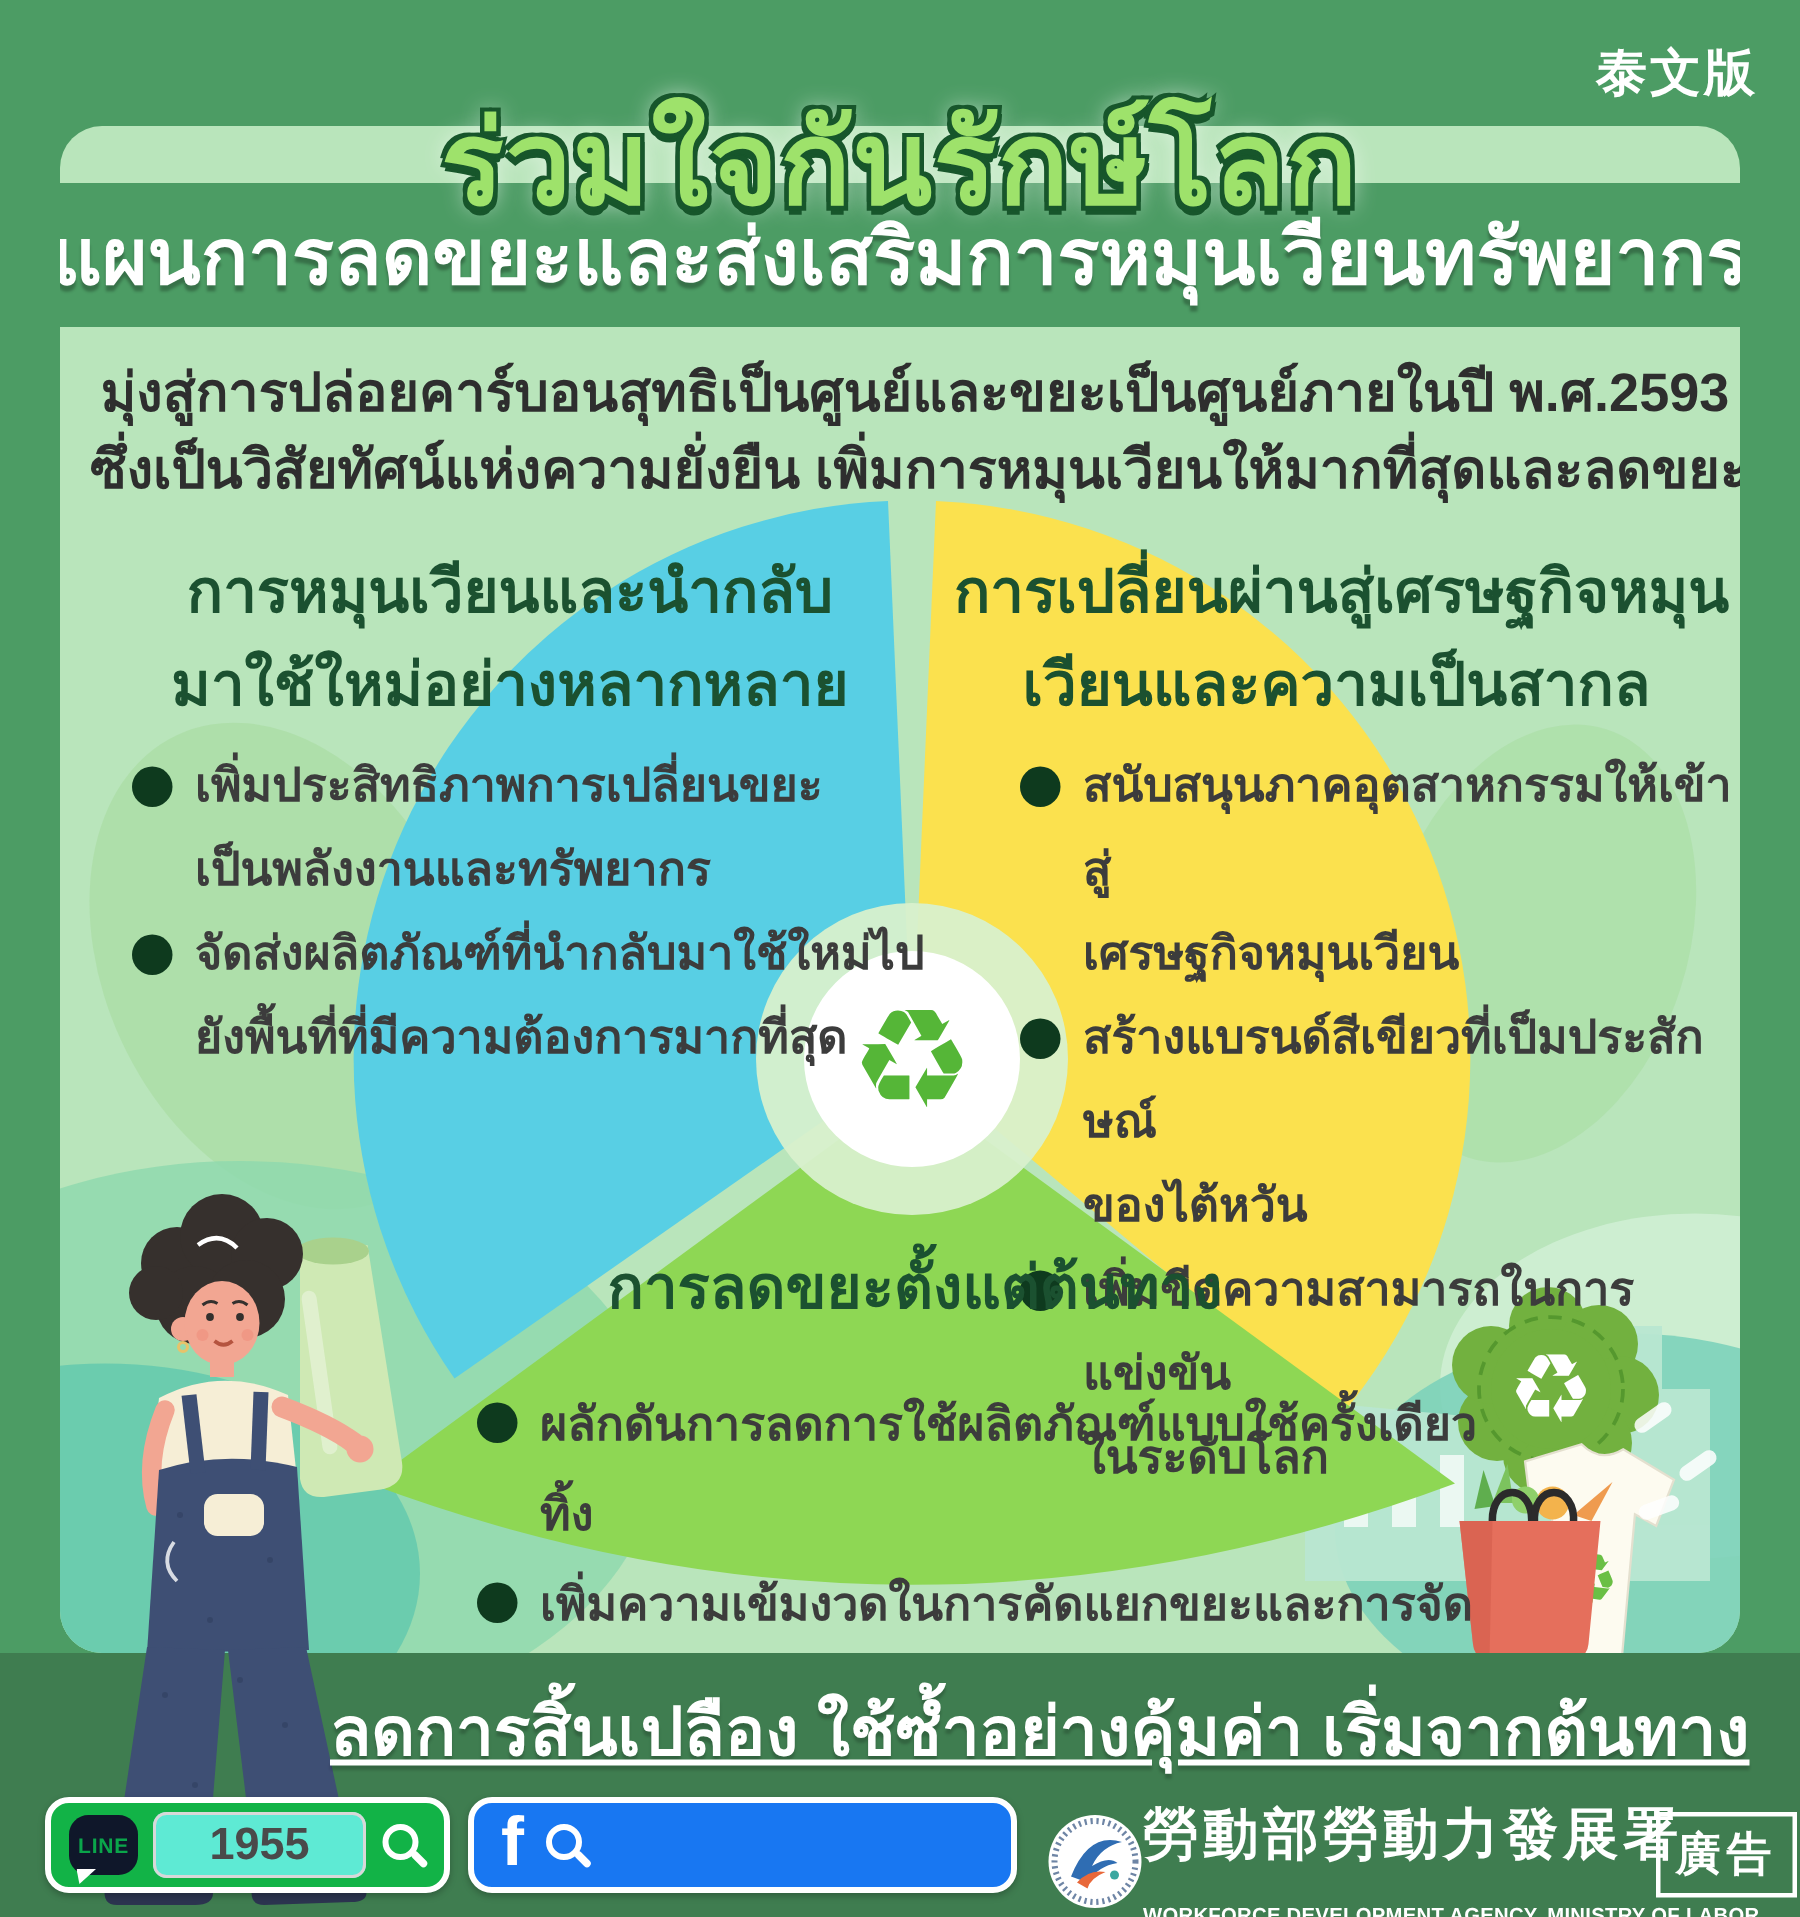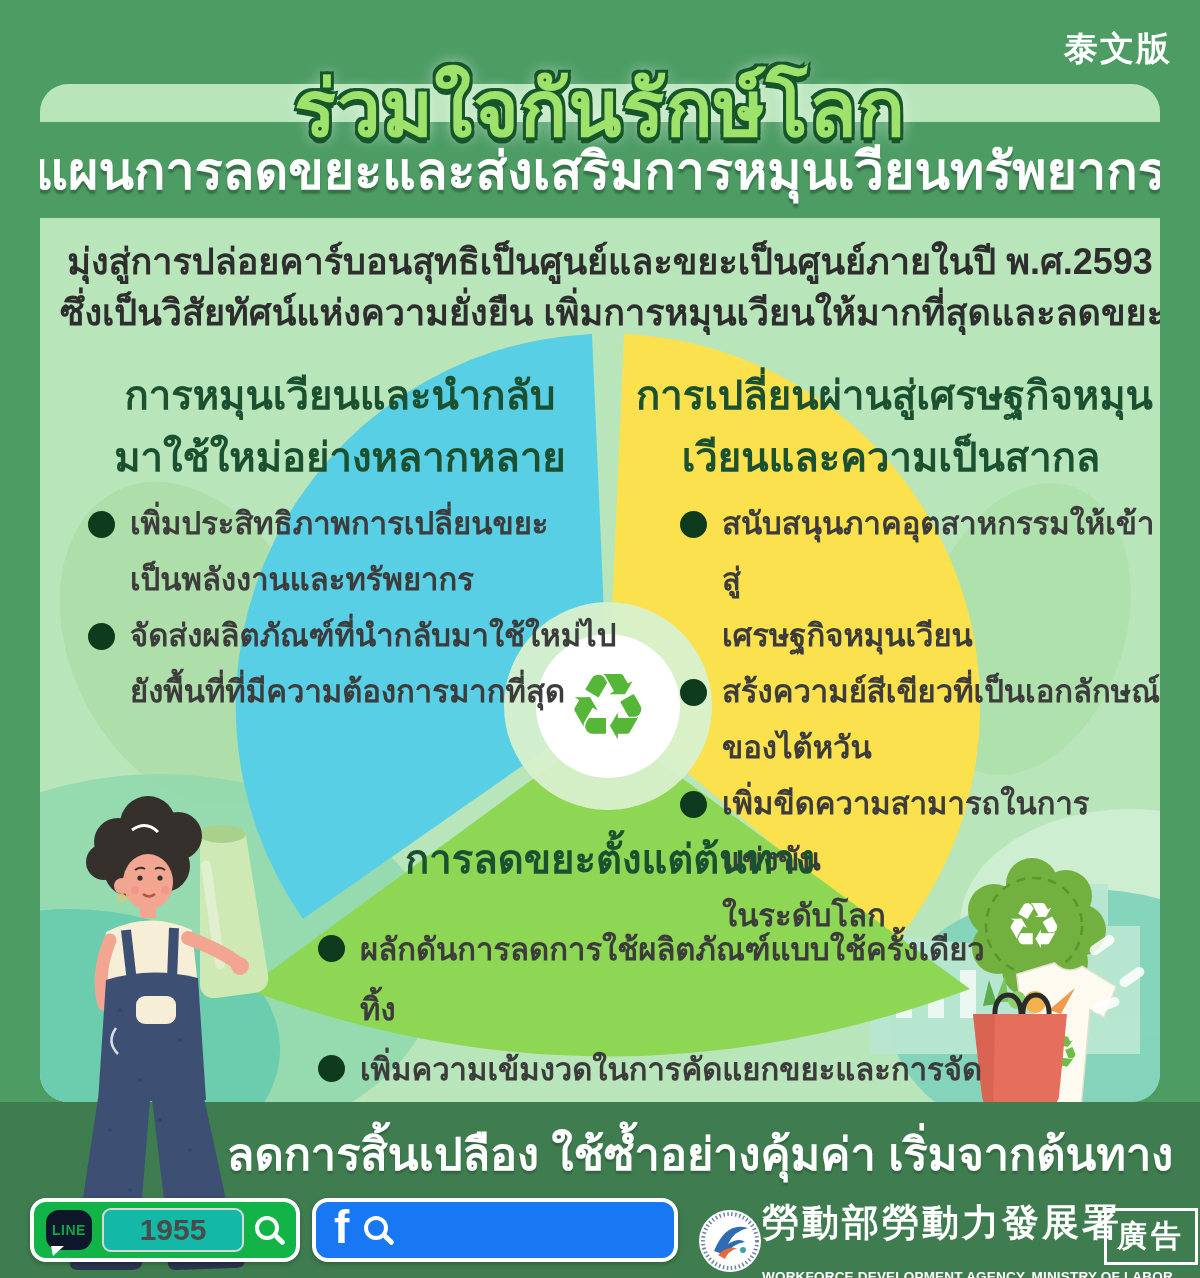--- a/index.html
+++ b/index.html
@@ -69,43 +69,43 @@
     content: ""; position: absolute; left: 0; top: 15px;
     width: 27px; height: 27px; border-radius: 50%; background: #0e3a1e;
   }
   
   .footer-band {
     position: absolute; left: 0; top: 1102px; width: 100%; height: 176px;
     background: #3f7d50; z-index: 1;
   }
   .tagline {
     position: absolute; left: 220px; top: 1118px; width: 960px; z-index: 3;
-    text-align: center; color: #fff; font-size: 45px; font-weight: 700;
-    text-shadow: 0 3px 2px rgba(0,0,0,.2); white-space: nowrap;
+    text-align: left; color: #fff; font-size: 45px; font-weight: 700;
+    text-shadow: 0 3px 2px rgba(0,0,0,.2); white-space: nowrap; text-decoration: underline;
   }
   .hotline-btn {
     position: absolute; top: 1198px; height: 64px; z-index: 5;
     border: 4px solid #fff; border-radius: 16px;
     display: flex; align-items: center; gap: 10px; padding: 0 12px;
     box-shadow: 0 2px 5px rgba(0,0,0,.25);
   }
   .line-btn { left: 30px; width: 270px; background: #12b347; }
   .fb-btn   { left: 312px; width: 366px; background: #1877f2; }
   .line-bubble {
     width: 46px; height: 40px; background: #0f172a; border-radius: 13px;
     position: relative; display: flex; align-items: center; justify-content: center; flex: none;
   }
   .line-bubble::after {
     content: ""; position: absolute; left: 5px; bottom: -6px; width: 13px; height: 10px;
     background: #fff; clip-path: polygon(0 0, 100% 0, 15% 100%);
   }
   .line-bubble span { color: #0aa54a; font-weight: 800; font-size: 14px; letter-spacing: .5px; }
   .fb-f { color:#fff; font-size: 46px; font-weight: 800; line-height: 1; flex: none; padding: 0 4px 6px 6px; }
   .search-field {
-    flex: 1; height: 44px; background: #14b8a6; border-radius: 9px;
+    flex: 1; height: 44px; background: #5eead4; border-radius: 9px;
     display: flex; align-items: center; justify-content: center;
     color: #4a4a4a; font-size: 30px; font-weight: 700;
     box-shadow: inset 0 0 0 2px #d8d8d8;
   }
   .search-icon { width: 30px; height: 30px; position: relative; flex: none; }
   .search-icon::before {
     content:""; position:absolute; left:1px; top:1px; width:16px; height:16px;
     border:4px solid #fff; border-radius:50%;
   }
   .search-icon::after {
@@ -213,21 +213,21 @@
 ยังพื้นที่ที่มีความต้องการมากที่สุด</li>
     </ul>
 
     <div class="sec-title right">
       <div>การเปลี่ยนผ่านสู่เศรษฐกิจหมุน</div>
       <div>เวียนและความเป็นสากล</div>
     </div>
     <ul class="bullets right">
       <li class="bullet">สนับสนุนภาคอุตสาหกรรมให้เข้าสู่
 เศรษฐกิจหมุนเวียน</li>
-      <li class="bullet">สร้งความย์สีเขียวที่เป็นเอกลักษณ์
+      <li class="bullet">สร้างแบรนด์สีเขียวที่เป็มประสักษณ์
 ของไต้หวัน</li>
       <li class="bullet">เพิ่มขีดความสามารถในการแข่งขัน
 ในระดับโลก</li>
     </ul>
 
     <div class="sec-title bottom">
       <div>การลดขยะตั้งแต่ต้นทาง</div>
     </div>
     <ul class="bullets bottom">
       <li class="bullet">ผลักดันการลดการใช้ผลิตภัณฑ์แบบใช้ครั้งเดียวทิ้ง</li>

